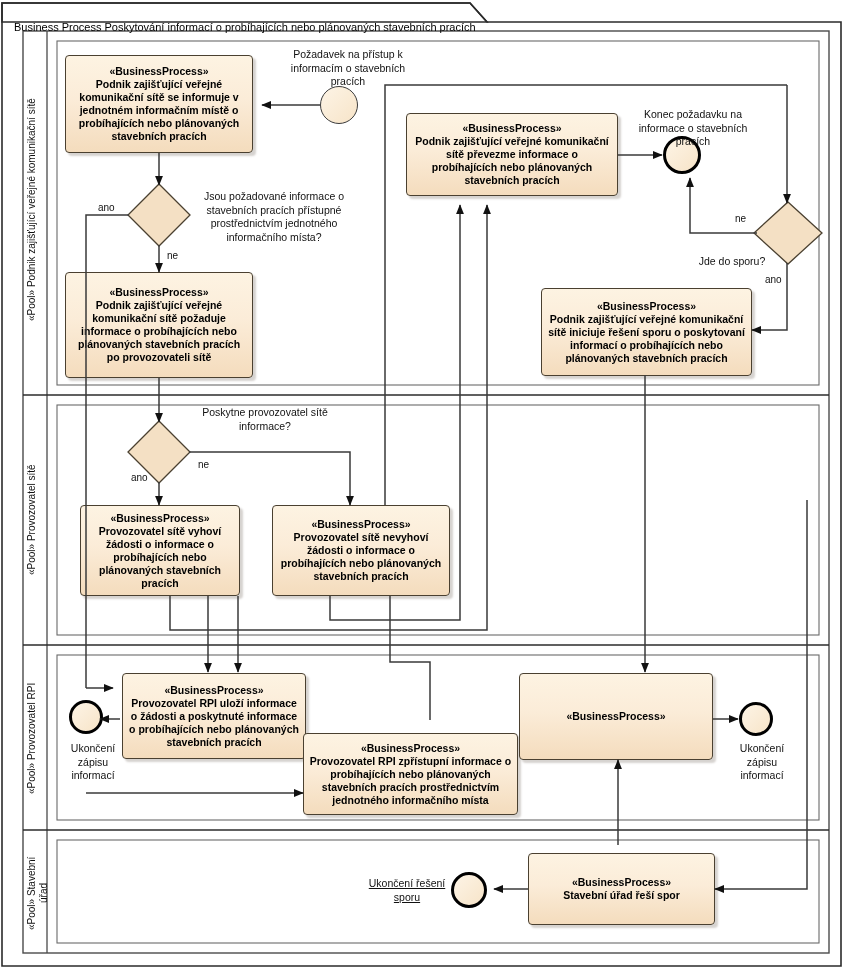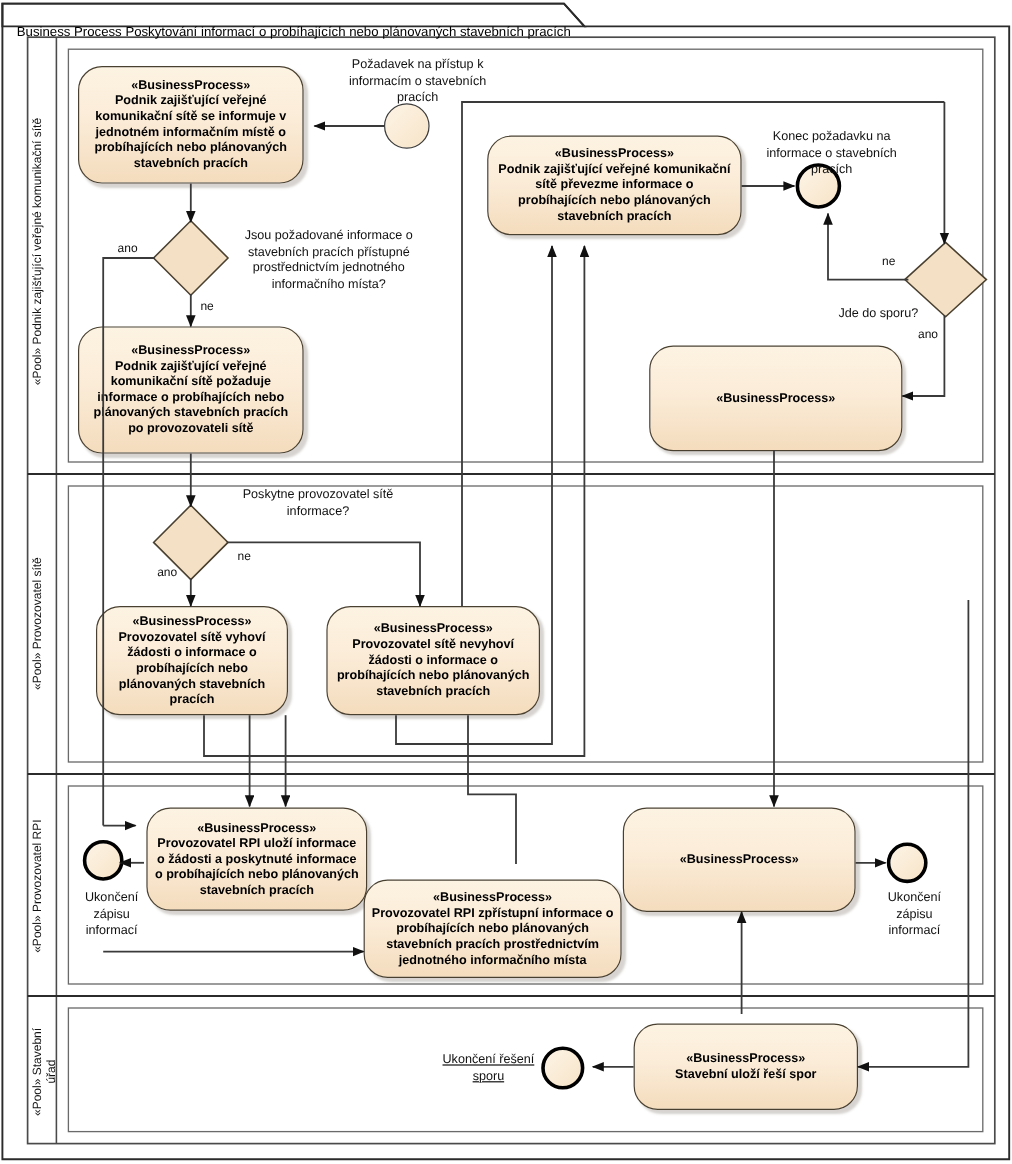--- a/index.html
+++ b/index.html
@@ -25,21 +25,21 @@
     height: 970px;
   }
   svg.layer.below { z-index: 1; }
   svg.layer.above { z-index: 3; }
 
   .node {
     position: absolute;
     z-index: 2;
     box-sizing: border-box;
     border: 1.4px solid #4a4030;
-    border-radius: 20px;
+    border-radius: 4px;
     background: linear-gradient(to bottom, #fdf3e2 0%, #fbecd8 45%, #f4dcbd 100%);
     box-shadow: 3px 3px 2px rgba(120,110,100,0.30);
     display: flex;
     align-items: center;
     justify-content: center;
     text-align: center;
     color: #000;
     font-size: 10.5px;
     font-weight: bold;
     line-height: 13px;
@@ -214,20 +214,21 @@
   <div class="node" style="left:406px; top:113px; width:212px; height:83px;">
     <div>
       <span class="stereo">«BusinessProcess»</span>
       <span class="body">Podnik zajišťující veřejné komunikační sítě převezme informace o probíhajících nebo plánovaných stavebních pracích</span>
     </div>
   </div>
 
   <div class="node" style="left:541px; top:288px; width:211px; height:88px;">
     <div>
       <span class="stereo">«BusinessProcess»</span>
+      <span class="body">Podnik zajišťující veřejné komunikační sítě iniciuje řešení sporu o poskytovaní informací o probíhajících nebo plánovaných stavebních pracích</span>
     </div>
   </div>
 
   <div class="node" style="left:80px; top:505px; width:160px; height:91px;">
     <div>
       <span class="stereo">«BusinessProcess»</span>
       <span class="body">Provozovatel sítě vyhoví žádosti o informace o probíhajících nebo plánovaných stavebních pracích</span>
     </div>
   </div>
 
@@ -254,21 +255,21 @@
 
   <div class="node" style="left:519px; top:673px; width:194px; height:87px;">
     <div>
       <span class="stereo">«BusinessProcess»</span>
     </div>
   </div>
 
   <div class="node" style="left:528px; top:853px; width:187px; height:72px;">
     <div>
       <span class="stereo">«BusinessProcess»</span>
-      <span class="body">Stavební uloží řeší spor</span>
+      <span class="body">Stavební úřad řeší spor</span>
     </div>
   </div>
 
   <svg class="diamond" style="left:126px; top:182px;" width="66" height="66" viewBox="0 0 66 66">
     <polygon points="33,2 64,33 33,64 2,33" fill="#f4e0c4" stroke="#4a4030" stroke-width="1.3"></polygon>
   </svg>
 
   <svg class="diamond" style="left:126px; top:419px;" width="66" height="66" viewBox="0 0 66 66">
     <polygon points="33,2 64,33 33,64 2,33" fill="#f4e0c4" stroke="#4a4030" stroke-width="1.3"></polygon>
   </svg>

